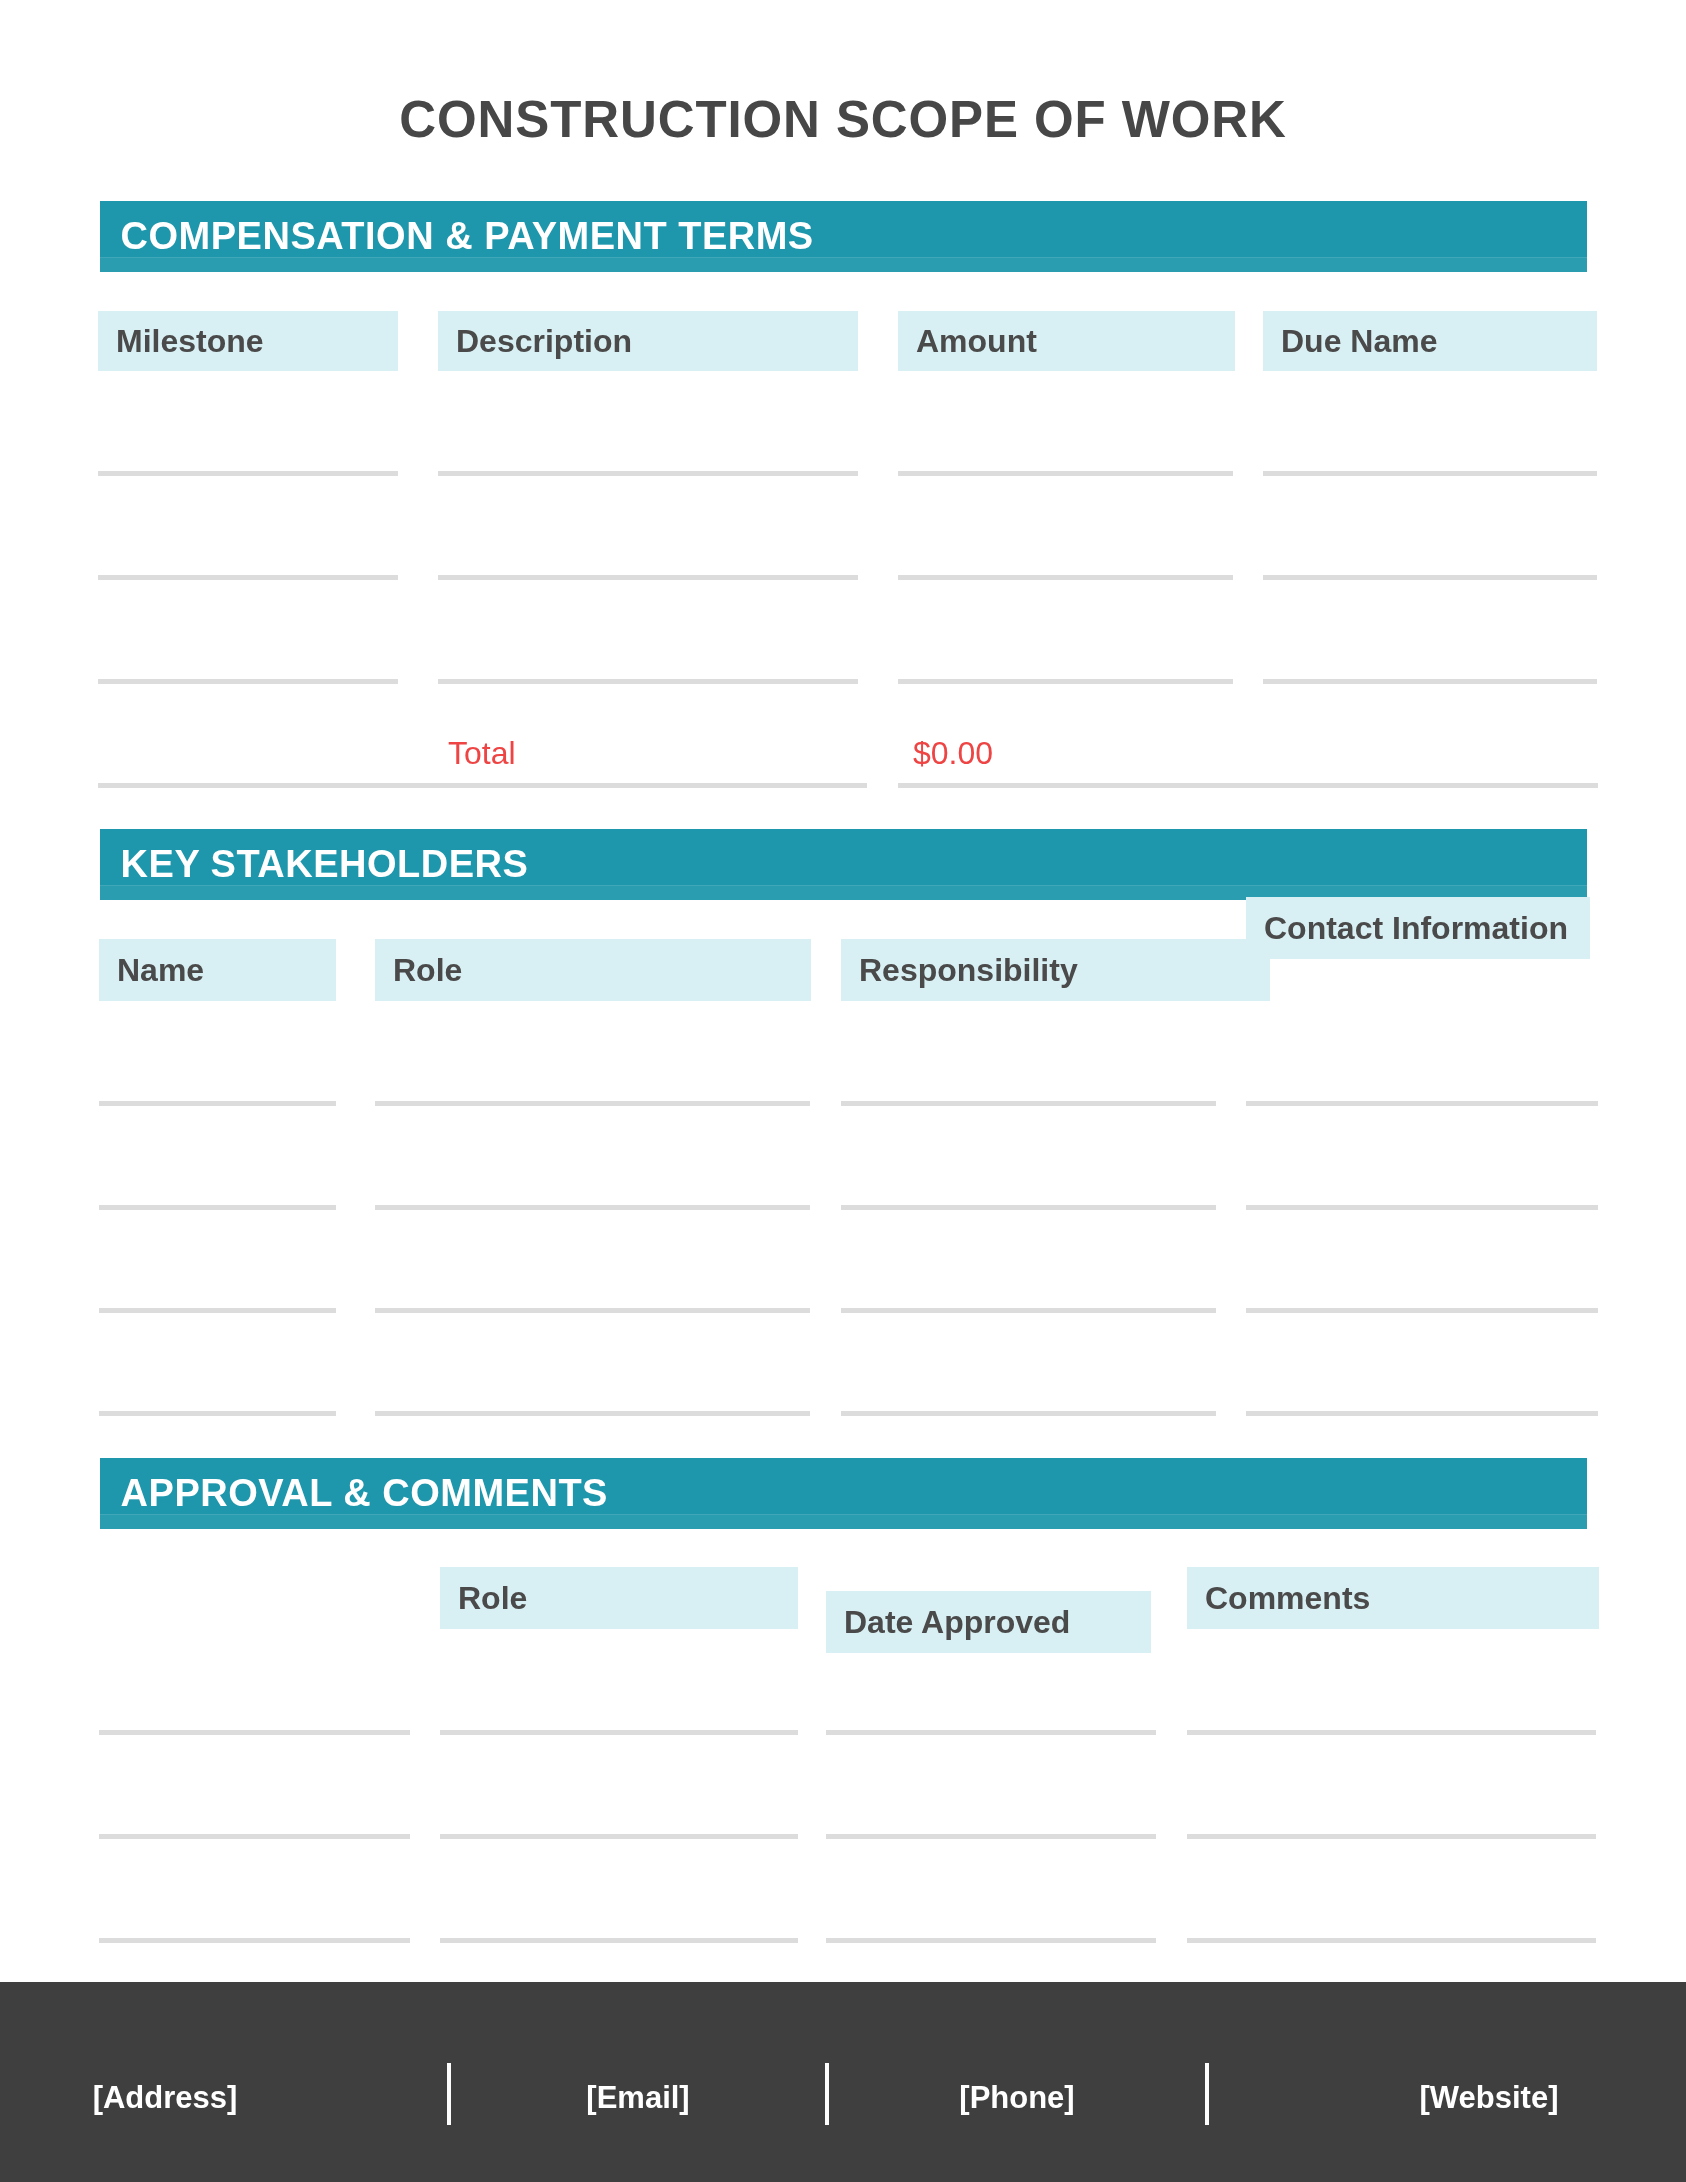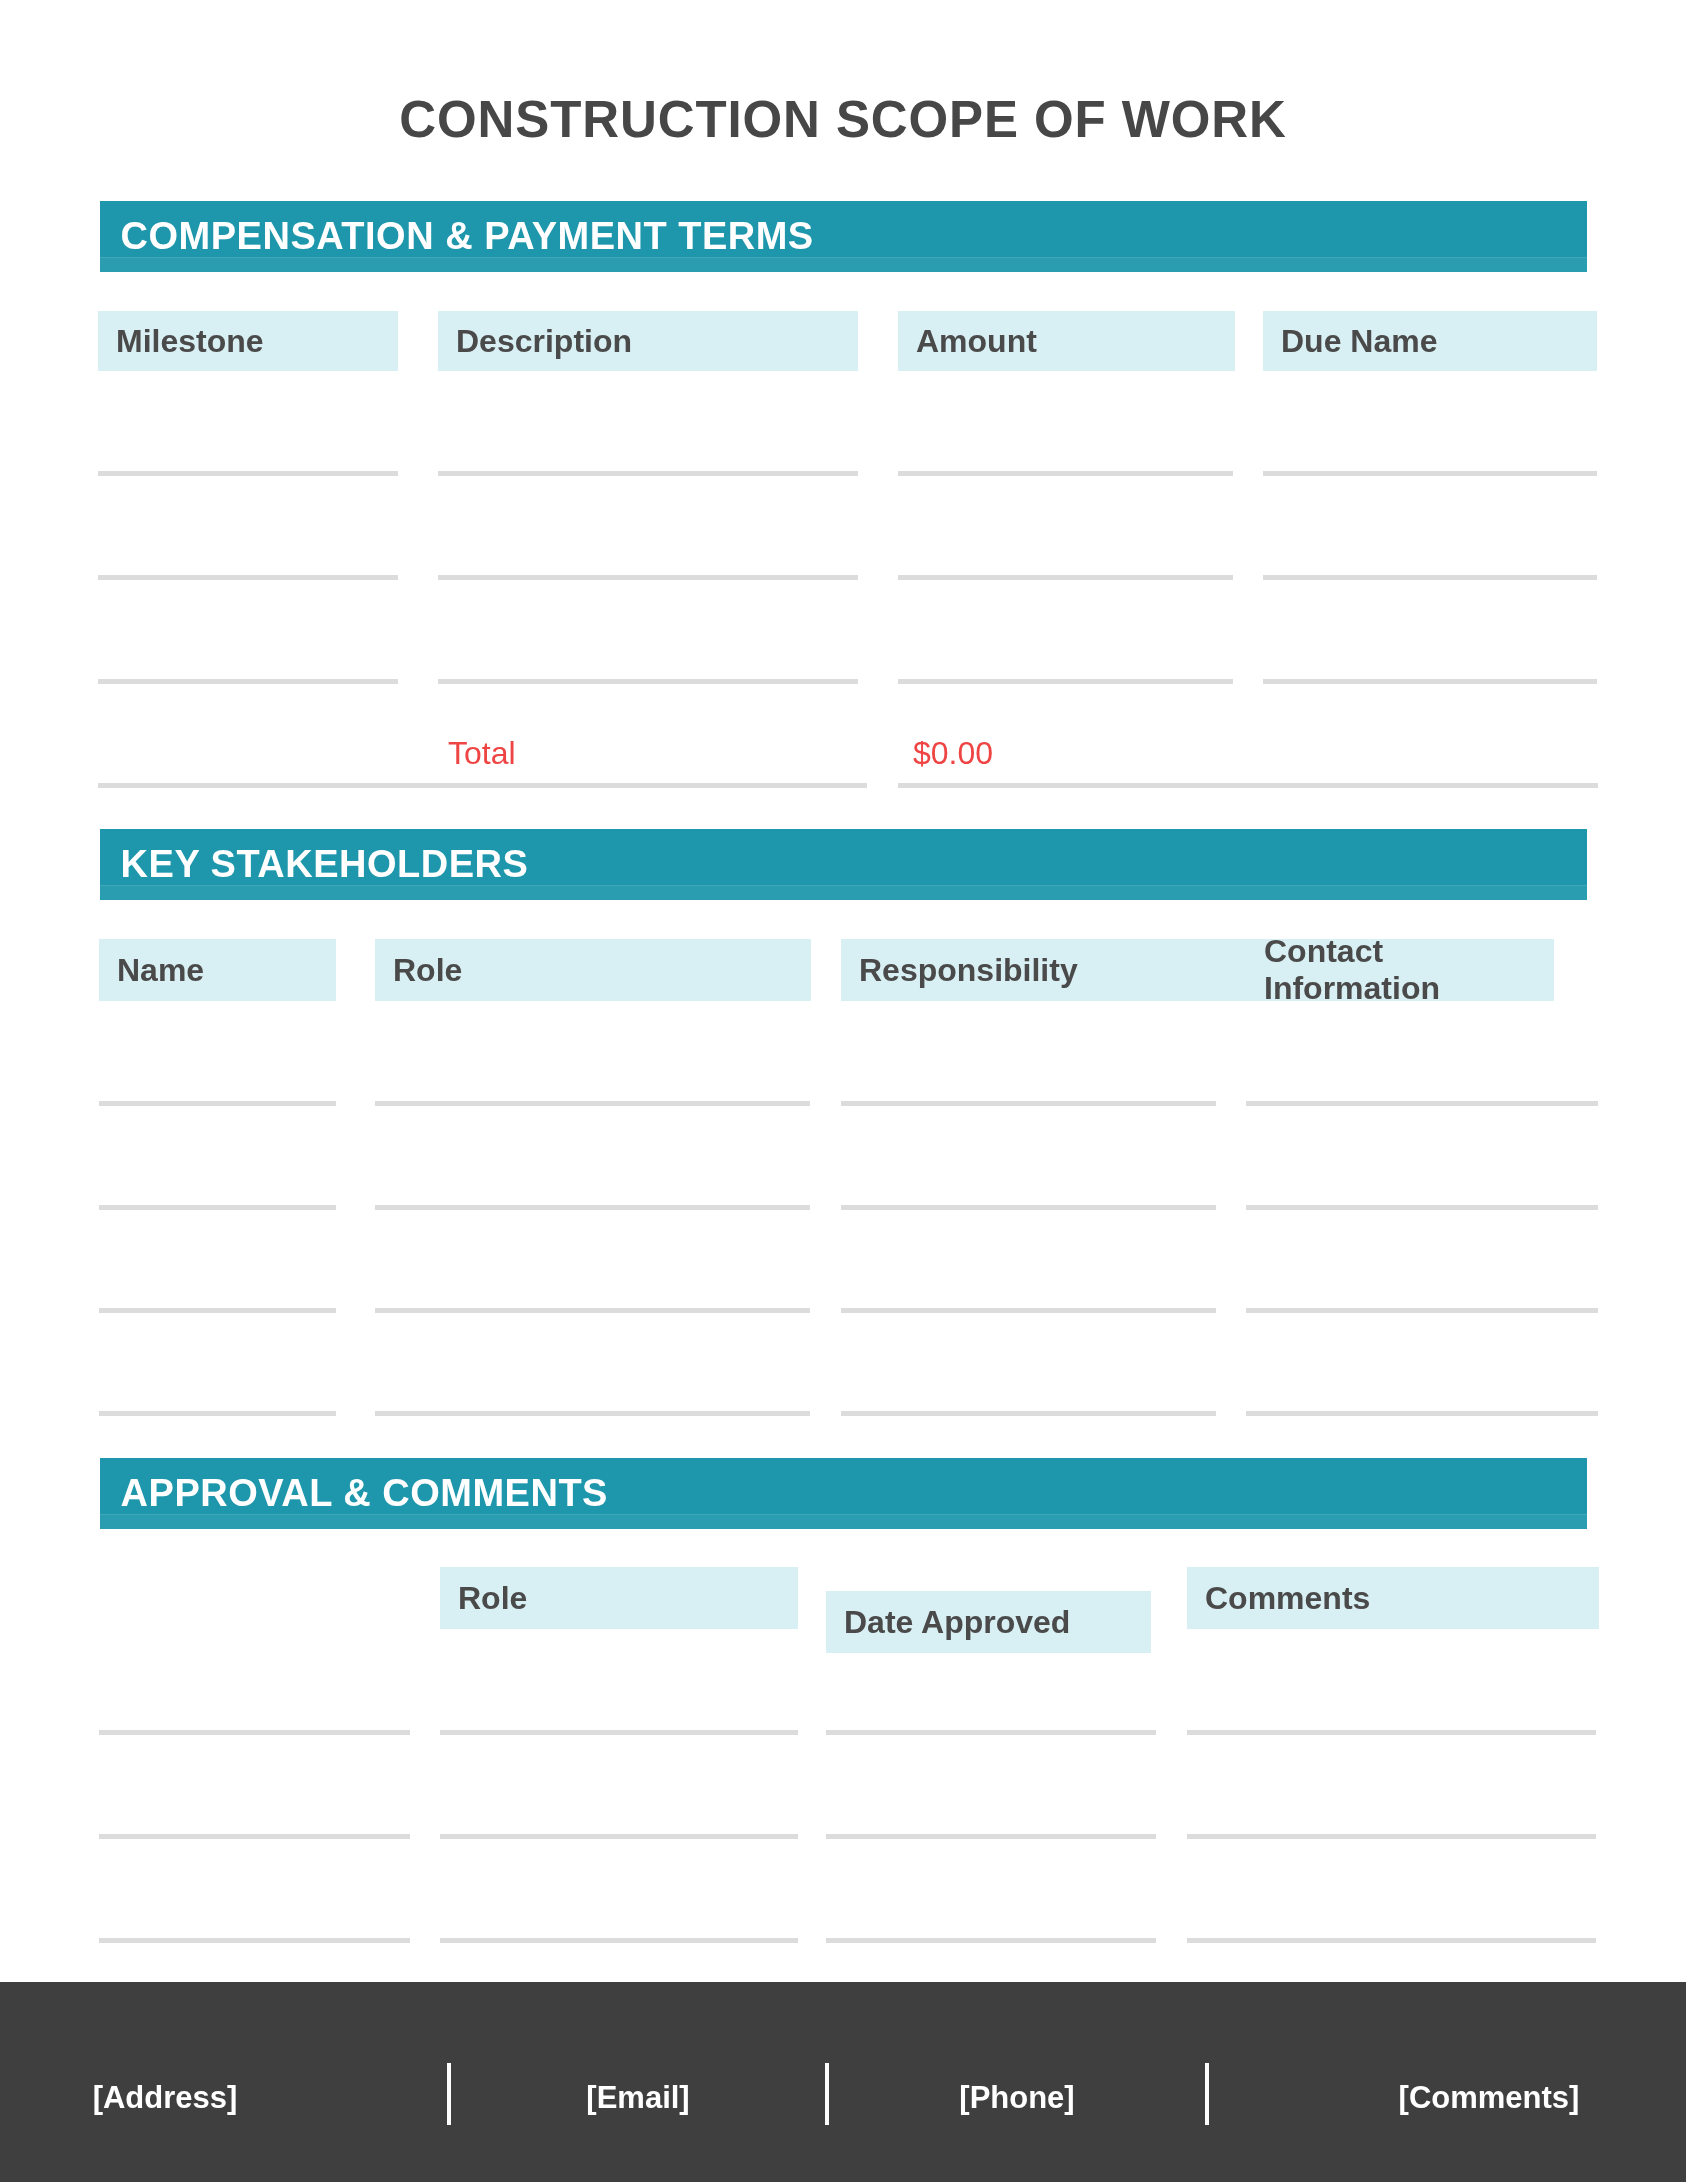--- a/index.html
+++ b/index.html
@@ -66,21 +66,21 @@
   <div class="lbl" style="left:448px;top:735px;">Total</div>
   <div class="lbl" style="left:913px;top:735px;">$0.00</div>
   <div class="fl" style="left:98px;top:783px;width:769px;"></div>
   <div class="fl" style="left:898px;top:783px;width:700px;"></div>
 
   <div class="bar" style="top:829px;">KEY STAKEHOLDERS</div>
 
   <div class="hcell" style="left:99px;top:939px;width:237px;height:62px;">Name</div>
   <div class="hcell" style="left:375px;top:939px;width:436px;height:62px;">Role</div>
   <div class="hcell" style="left:841px;top:939px;width:429px;height:62px;">Responsibility</div>
-  <div class="hcell" style="left:1246px;top:939px;width:308px;height:62px;">Contact Information</div>
+  <div class="hcell" style="left:1246px;top:897px;width:344px;height:62px;">Contact Information</div>
 
   <div class="fl" style="left:99px;top:1101px;width:237px;"></div>
   <div class="fl" style="left:375px;top:1101px;width:435px;"></div>
   <div class="fl" style="left:841px;top:1101px;width:375px;"></div>
   <div class="fl" style="left:1246px;top:1101px;width:352px;"></div>
 
   <div class="fl" style="left:99px;top:1205px;width:237px;"></div>
   <div class="fl" style="left:375px;top:1205px;width:435px;"></div>
   <div class="fl" style="left:841px;top:1205px;width:375px;"></div>
   <div class="fl" style="left:1246px;top:1205px;width:352px;"></div>
@@ -116,16 +116,16 @@
   <div class="fl" style="left:826px;top:1938px;width:330px;"></div>
   <div class="fl" style="left:1187px;top:1938px;width:409px;"></div>
 
   <div class="footer"></div>
   <div class="fitem" style="left:165px;">[Address]</div>
   <div class="fsep" style="left:447px;"></div>
   <div class="fitem" style="left:638px;">[Email]</div>
   <div class="fsep" style="left:825px;"></div>
   <div class="fitem" style="left:1017px;">[Phone]</div>
   <div class="fsep" style="left:1205px;"></div>
-  <div class="fitem" style="left:1489px;">[Comments]</div>
+  <div class="fitem" style="left:1489px;">[Website]</div>
 
 </div>
 
 
 </body></html>

